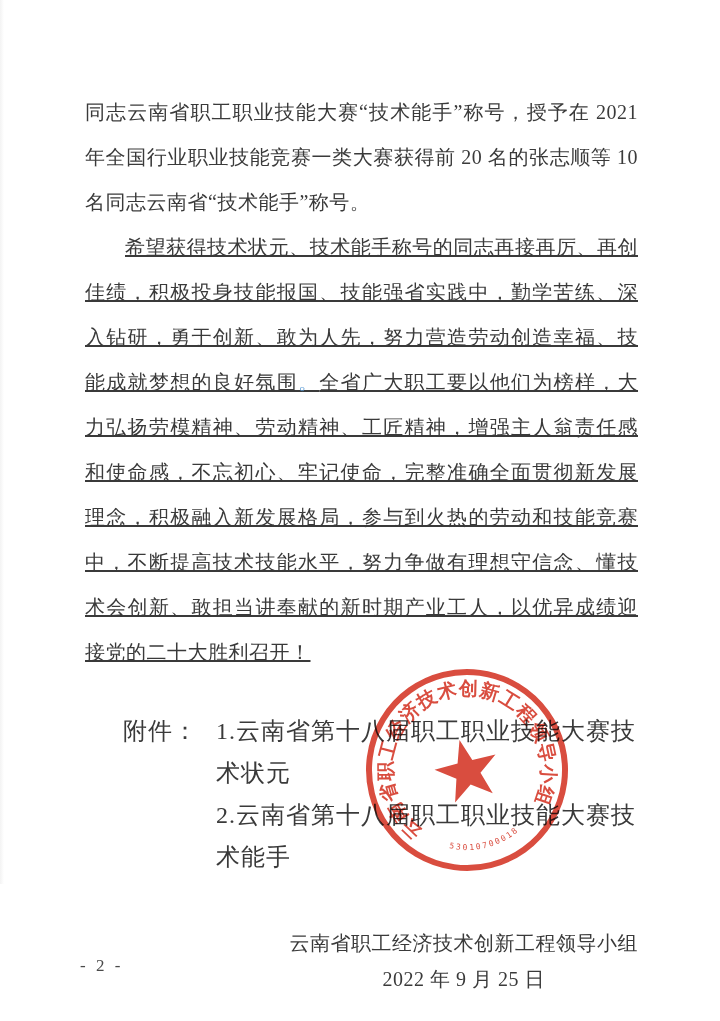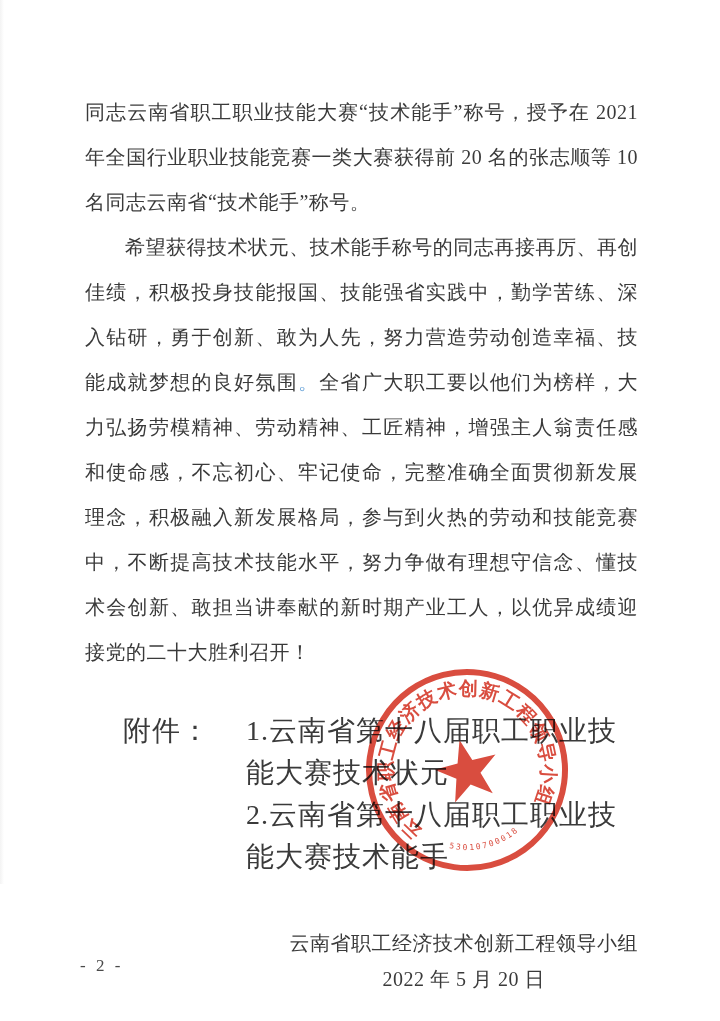--- a/index.html
+++ b/index.html
@@ -26,30 +26,29 @@
     left:85px;top:90px;
     width:553px;
   }
   .body-para{
     font-size:20px;
     line-height:45px;
     text-align:justify;
     letter-spacing:0.5px;
     color:var(--c-ink);
   }
-  .body-para.indent{text-indent:2em;}
+  .body-para.indent{text-indent:2em;text-decoration:underline;}
   .blue-mark{color:var(--c-blue_mark);}
   .attachment-block{
     margin-top:35px;
     margin-left:38px;
     display:flex;
     align-items:flex-start;
-    font-size:28px;
+    font-size:24px;
     line-height:42px;
-    gap:18px;
   }
   .attachment-label{white-space:nowrap;letter-spacing:1px;}
   .attachment-items{margin-left:18px;letter-spacing:1px;}
   .signature-block{
     margin-top:48px;
     width:fit-content;
     margin-left:auto;
     margin-right:0;
     text-align:center;
   }
@@ -112,21 +111,21 @@
     <div class="attachment-block">
       <span class="attachment-label">附件：</span>
       <div class="attachment-items">
         <div>1.云南省第十八届职工职业技能大赛技术状元</div>
         <div>2.云南省第十八届职工职业技能大赛技术能手</div>
       </div>
     </div>
 
     <div class="signature-block">
       <div class="signature-org">云南省职工经济技术创新工程领导小组</div>
-      <div class="signature-date">2022 年 5 月 20 日</div>
+      <div class="signature-date">2022 年 9 月 25 日</div>
     </div>
 
   </div>
 
   <svg class="official-seal" viewBox="0 0 210 210" xmlns="http://www.w3.org/2000/svg" aria-hidden="true">
     <circle class="seal-ring" cx="105" cy="105" r="98"></circle>
     <defs>
       <path id="seal-text-arc" d="M 43.6,148 A 75,75 0 1 1 166.4,148" fill="none"></path>
       <path id="seal-serial-arc" d="M 59.1,170.5 A 80,80 0 0 0 150.9,170.5" fill="none"></path>
     </defs>

